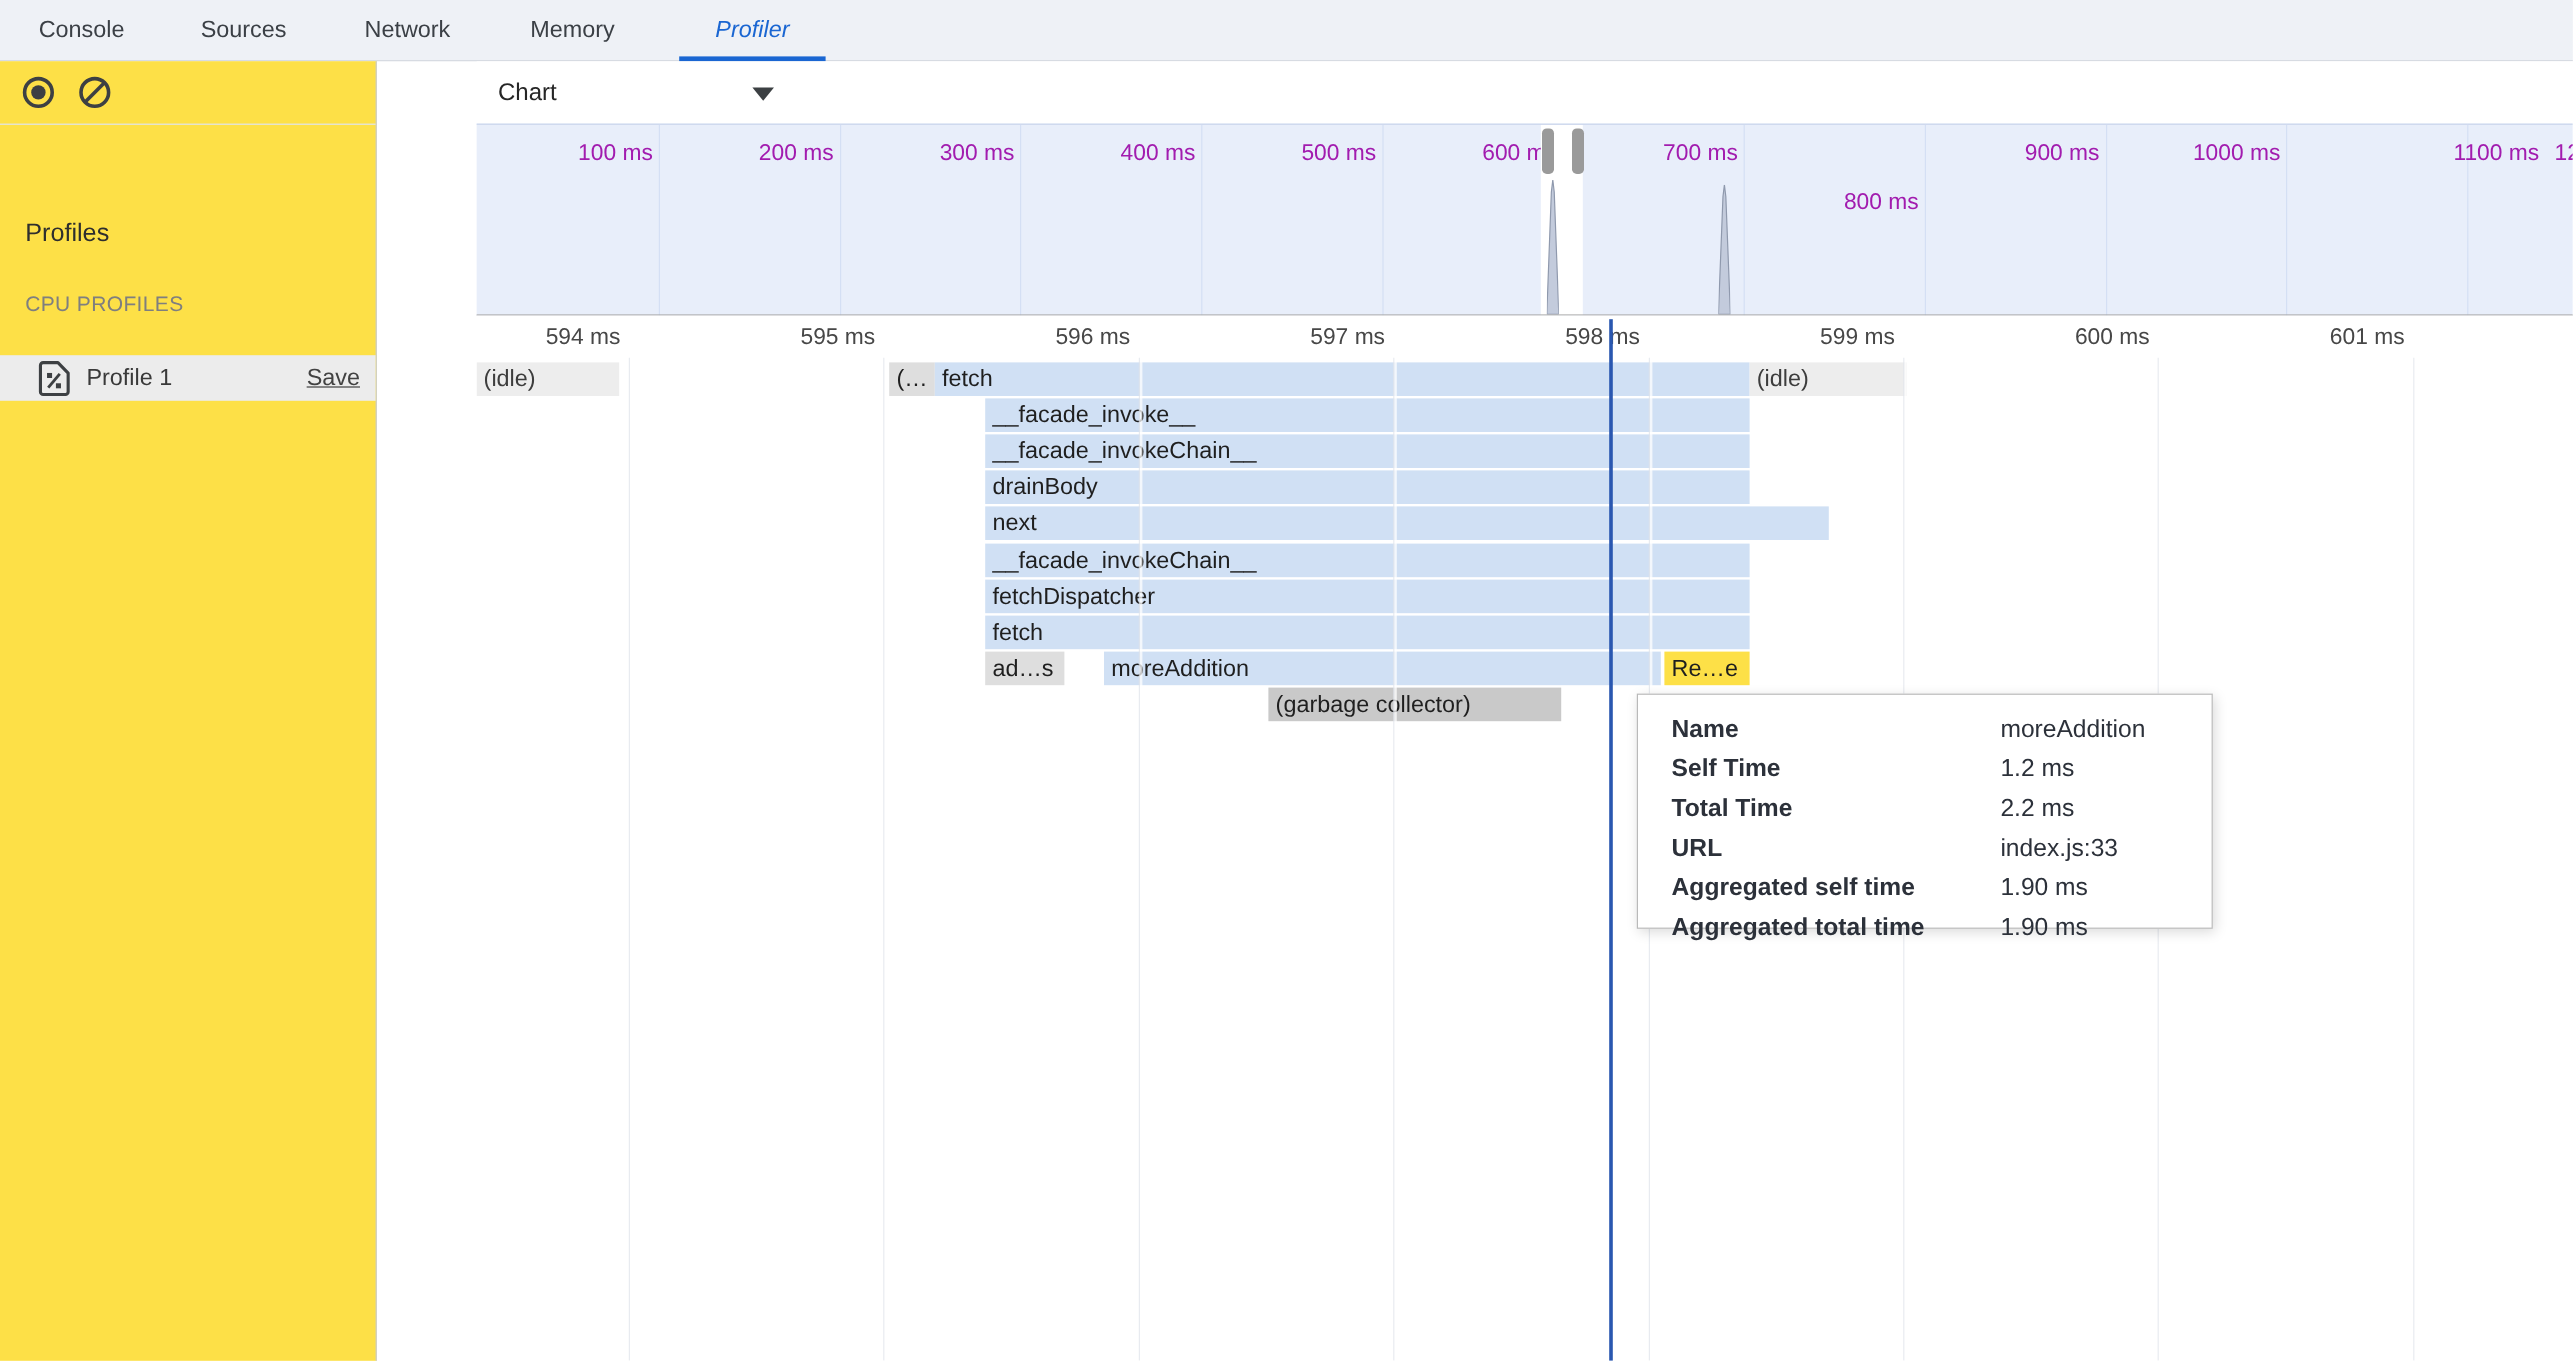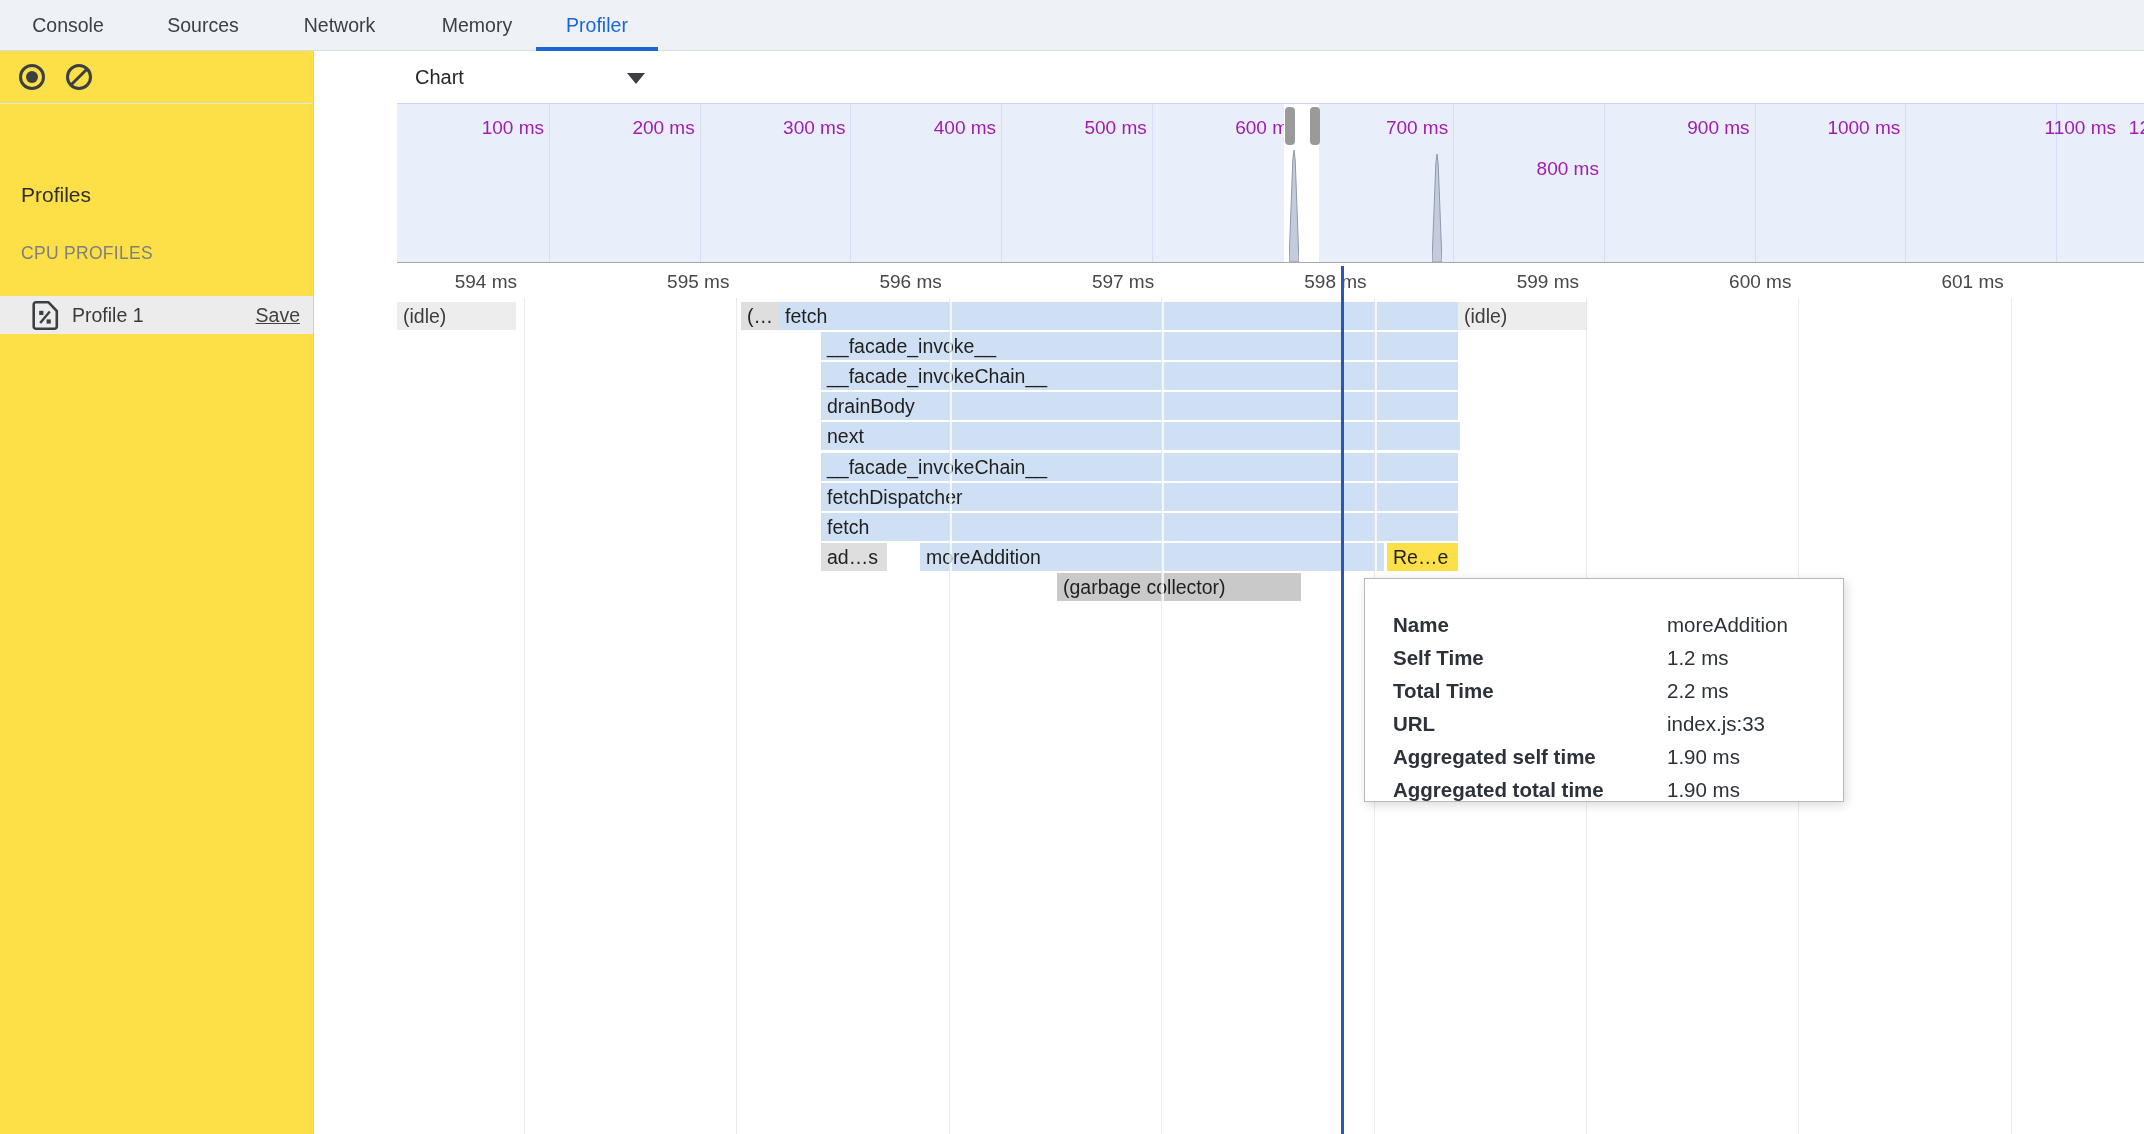--- a/index.html
+++ b/index.html
@@ -53,35 +53,35 @@
   .bar.blue{background:#d0e0f4;}
   .bar.grey{background:#dedede;}
   .bar.idle{background:#ededed;color:#3d3d3d;}
   .bar.yellow{background:#fde047;}
   .bar.garbage{background:#c9c9c9;}
 
   
   #marker{position:absolute;top:215px;bottom:0;width:3px;background:#2a57b0;z-index:6;}
 
   
-  #tooltip{position:absolute;left:967px;top:527px;width:480px;height:224px;background:#fff;border:1px solid #b9b9b9;
-           box-shadow:2px 3px 10px rgba(0,0,0,.15);z-index:9;box-sizing:border-box;padding-top:30px;}
+  #tooltip{position:absolute;left:967px;top:527px;width:480px;height:196px;background:#fff;border:1px solid #b9b9b9;
+           box-shadow:2px 3px 10px rgba(0,0,0,.15);z-index:9;box-sizing:border-box;padding-top:13px;}
   .tt-row{position:relative;height:33px;}
   .tt-label{position:absolute;left:28px;top:4px;font-weight:bold;font-size:20.5px;color:#2c313a;white-space:nowrap;}
   .tt-value{position:absolute;left:302px;top:4px;font-size:20.5px;color:#2c313a;white-space:nowrap;}
 </style>
 </head>
 <body>
 
 <div id="tabbar" class="abs">
     <div class="tab" style="left: 22px; width: 92px; text-align: right;">Console</div>
     <div class="tab" style="left: 156px; width: 94px;">Sources</div>
     <div class="tab" style="left: 293px; width: 93px;">Network</div>
     <div class="tab" style="left: 429px; width: 96px;">Memory</div>
-    <div class="tab active" style="left: 536px; width: 122px;">Profiler<div class="tab-underline" style="left: 0px; width: 122px;"></div></div>
+    <div class="tab active" style="left: 566px; width: 122px; font-style: italic;">Profiler<div class="tab-underline" style="left: 0px; width: 122px;"></div></div>
   </div>
 
 <div id="sidebar" class="abs">
   <div id="side-toolbar">
     <svg class="tool-icon" viewBox="0 0 30 30">
       <circle cx="15" cy="15" r="11.5" fill="none" stroke="#3d4043" stroke-width="3"></circle>
       <circle cx="15" cy="15" r="6" fill="#3d4043"></circle>
     </svg>
     <svg class="tool-icon" viewBox="0 0 30 30">
       <circle cx="15" cy="15" r="11.5" fill="none" stroke="#3d4043" stroke-width="3"></circle>
@@ -166,21 +166,21 @@
       <div class="fl-grid" style="left: 1189px; z-index: 3;"></div>
       <div class="fl-grid" style="left: 1401.4px; z-index: 3;"></div>
       <div class="fl-grid" style="left: 1613.8px; z-index: 3;"></div>
       <div class="bar idle" style="left: 0px; width: 119px; top: 4px; z-index: 2;">(idle)</div>
       <div class="bar grey" style="left: 344px; width: 38px; top: 4px; z-index: 2;">(…</div>
       <div class="bar blue" style="left: 382px; width: 679px; top: 4px; z-index: 2;">fetch</div>
       <div class="bar idle" style="left: 1061px; width: 131px; top: 4px; z-index: 2;">(idle)</div>
       <div class="bar blue" style="left: 424px; width: 637px; top: 34.1px; z-index: 2;">__facade_invoke__</div>
       <div class="bar blue" style="left: 424px; width: 637px; top: 64.2px; z-index: 2;">__facade_invokeChain__</div>
       <div class="bar blue" style="left: 424px; width: 637px; top: 94.3px; z-index: 2;">drainBody</div>
-      <div class="bar blue" style="left: 424px; width: 639px; top: 124.4px; z-index: 2;">next</div>
+      <div class="bar blue" style="left: 424px; width: 703px; top: 124.4px; z-index: 2;">next</div>
       <div class="bar blue" style="left: 424px; width: 637px; top: 154.5px; z-index: 2;">__facade_invokeChain__</div>
       <div class="bar blue" style="left: 424px; width: 637px; top: 184.6px; z-index: 2;">fetchDispatcher</div>
       <div class="bar blue" style="left: 424px; width: 637px; top: 214.7px; z-index: 2;">fetch</div>
       <div class="bar grey" style="left: 424px; width: 66px; top: 244.8px; z-index: 2;">ad…s</div>
       <div class="bar blue" style="left: 523px; width: 464px; top: 244.8px; z-index: 2;">moreAddition</div>
       <div class="bar yellow" style="left: 990px; width: 71px; top: 244.8px; z-index: 2;">Re…e</div>
       <div class="bar garbage" style="left: 660px; width: 244px; top: 274.9px; z-index: 2;">(garbage collector)</div>
     </div>
 
   <div id="marker" style="left: 944px; background: rgb(42, 87, 176);"></div>

